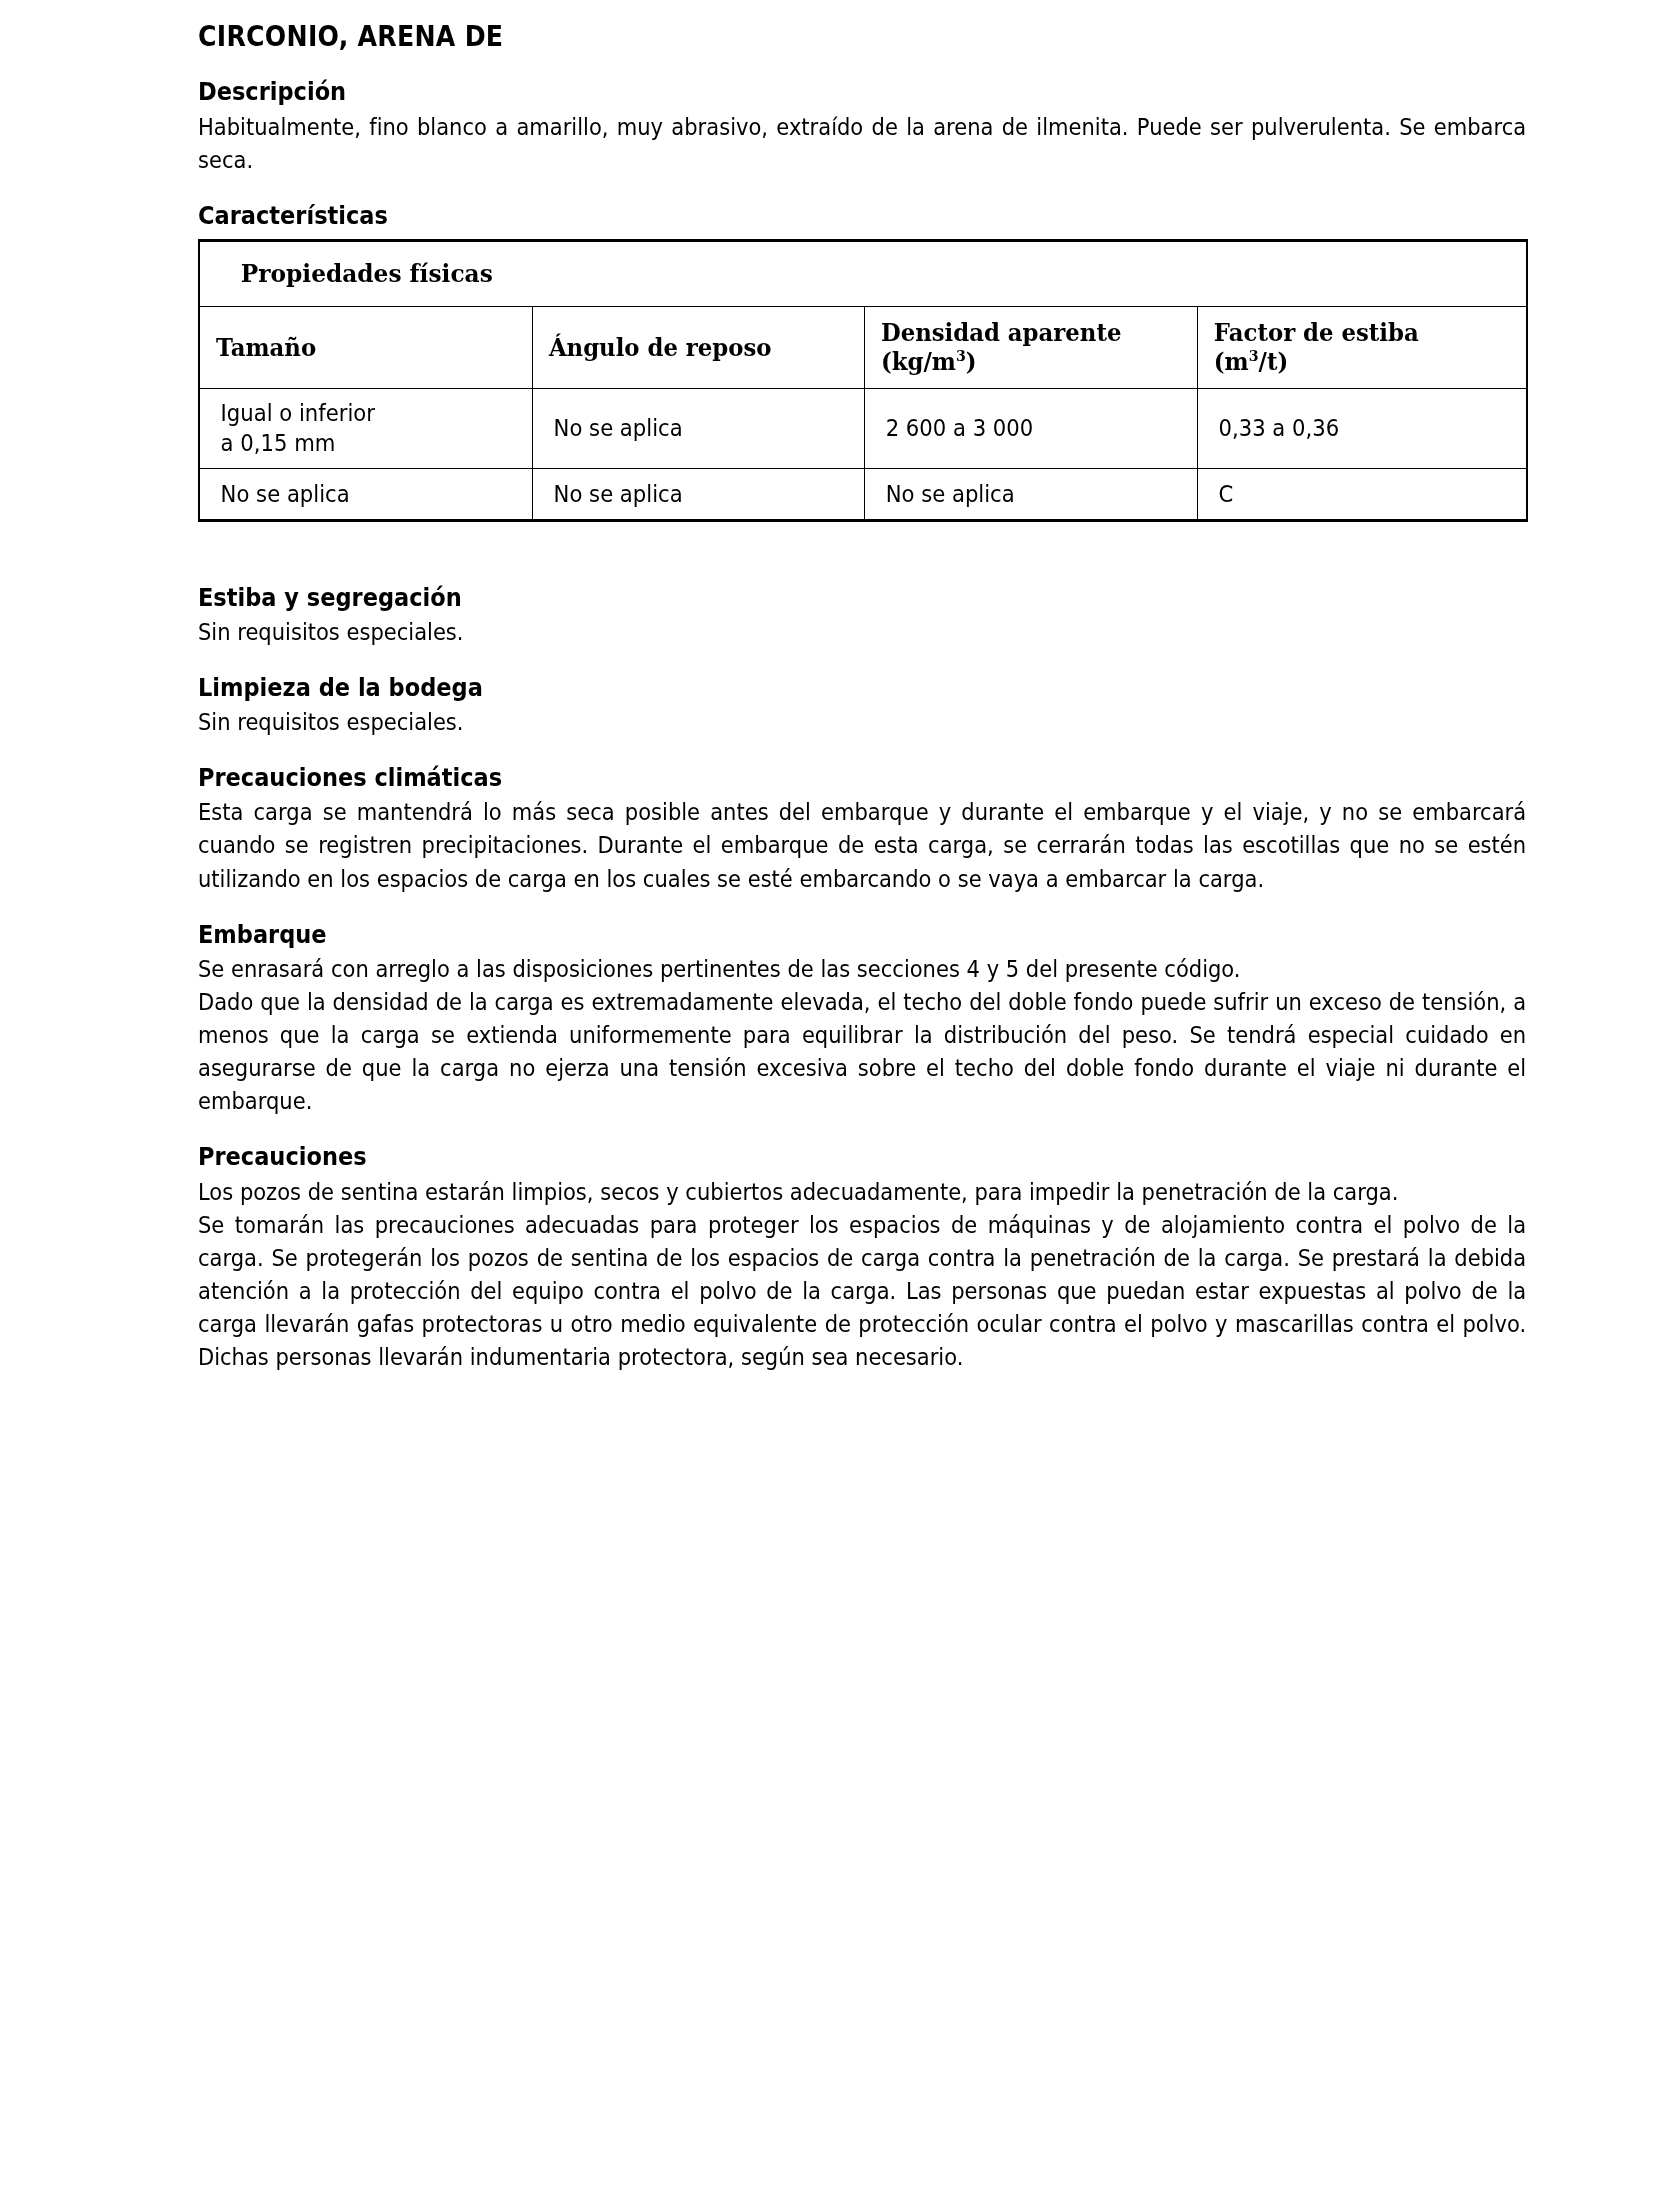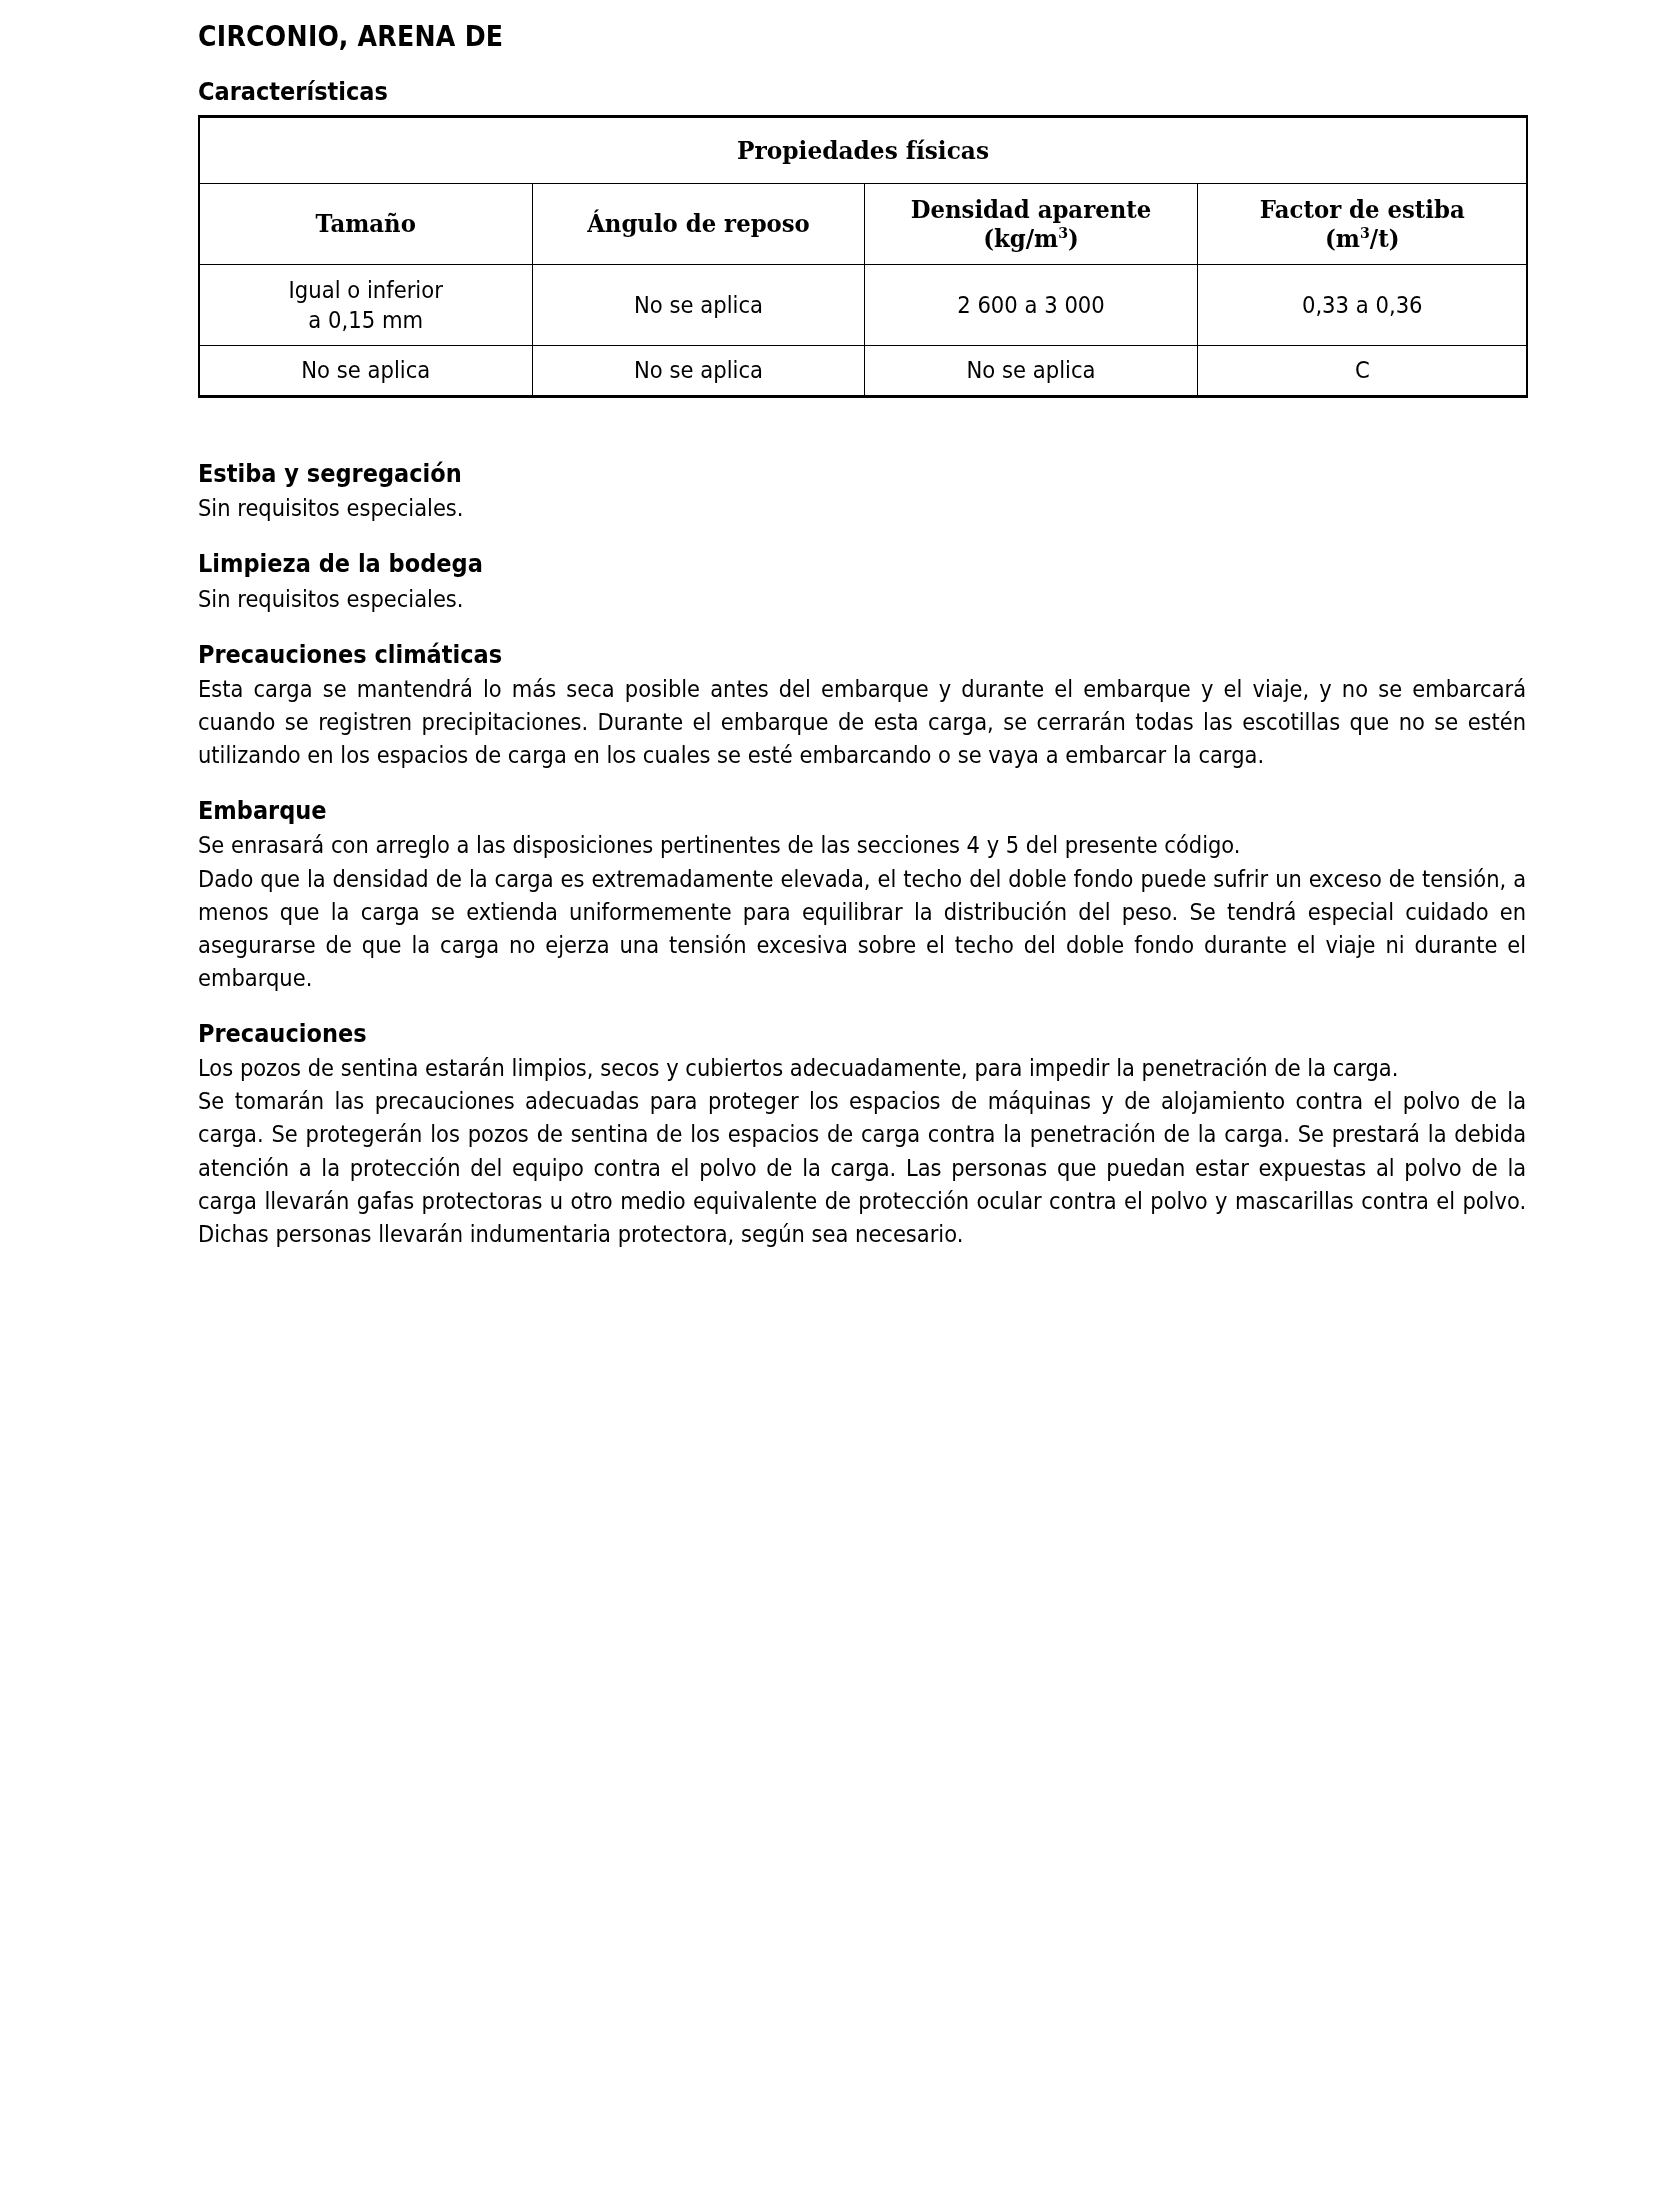--- a/index.html
+++ b/index.html
@@ -98,21 +98,21 @@
   }
   table.props col.c1 { width: 333px; }
   table.props col.c2 { width: 332px; }
   table.props col.c3 { width: 333px; }
   table.props col.c4 { width: 330px; }
 
   table.props td,
   table.props th {
     border: 1.6px solid #000;
     padding: 0;
-    text-align: center;
+    text-align: left;
     vertical-align: middle;
     font-weight: normal;
   }
 
   .tcell {
     font-family: "DejaVu Sans", sans-serif;
     font-size: 23px;
     line-height: 1.32;
     padding: 9.5px 8px;
     transform: scaleX(0.92);
@@ -145,20 +145,24 @@
   .spacer-after-table { height: 30px; }
 </style>
 </head>
 <body>
 
 <div class="page">
   <div class="content">
 
     <h1 class="doc-title">CIRCONIO, ARENA DE</h1>
 
+    <div class="section-block tight">
+      <h2 class="section-heading">Descripción</h2>
+      <p class="para">Habitualmente, fino blanco a amarillo, muy abrasivo, extraído de la arena de ilmenita. Puede ser pulverulenta. Se embarca seca.</p>
+    </div>
 
     <div class="section-block">
       <h2 class="section-heading char-heading">Características</h2>
 
       <table class="props">
         <colgroup>
           <col class="c1">
             <col class="c2">
             <col class="c3">
             <col class="c4">

